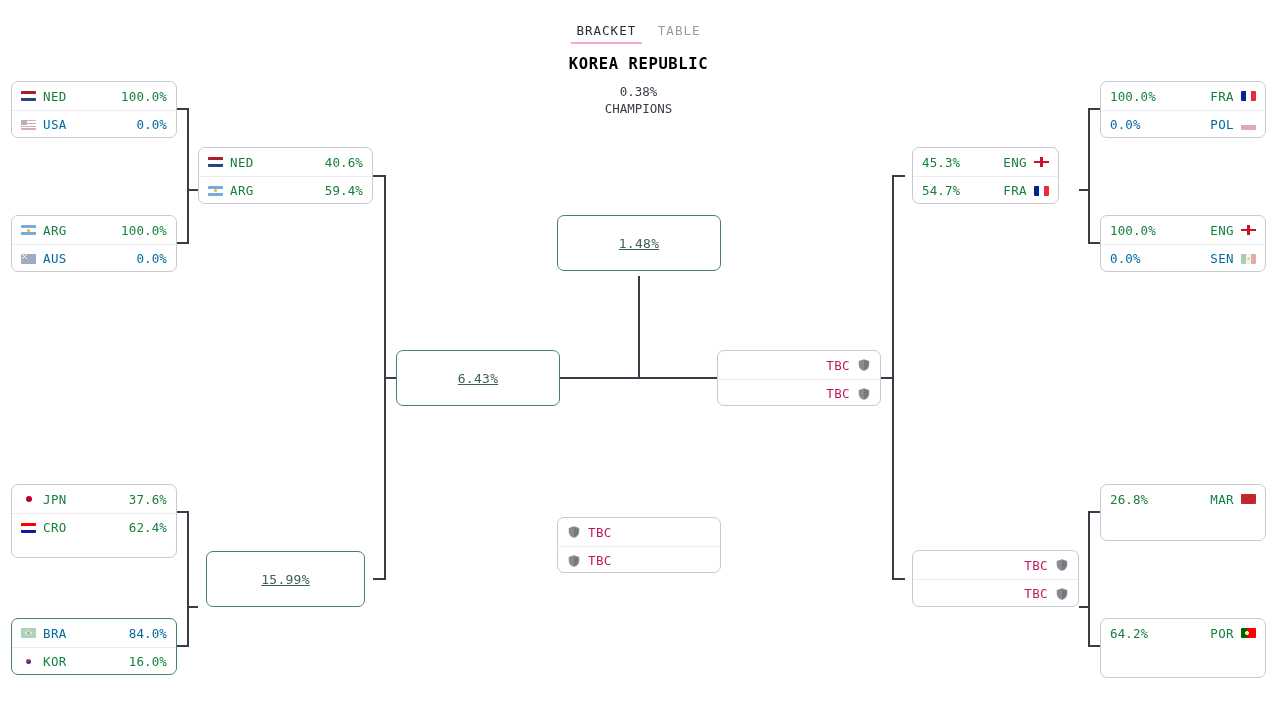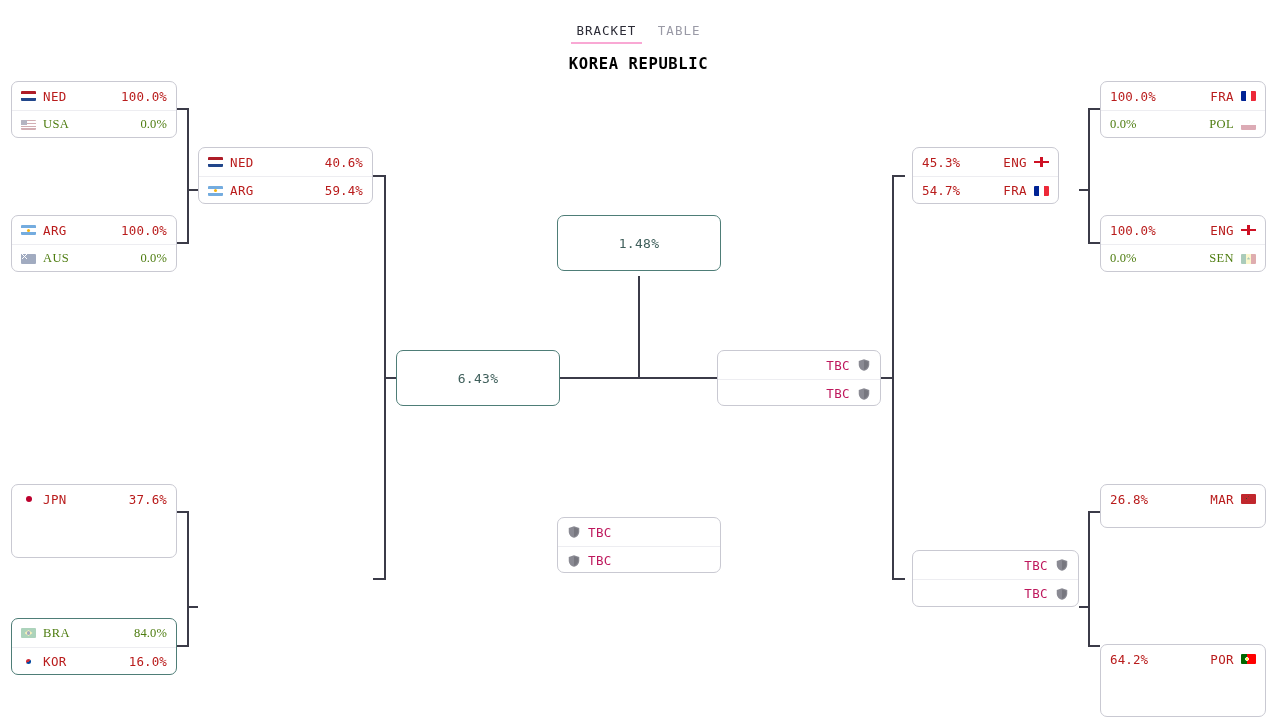--- a/index.html
+++ b/index.html
@@ -19,37 +19,37 @@
   .champ-name{position:absolute;left:0;top:55px;width:1277px;text-align:center;
     font-size:15.5px;font-weight:bold;letter-spacing:.04em;color:#000000;}
   .champ-pct{position:absolute;left:0;top:83px;width:1277px;text-align:center;
     font-size:12.5px;color:#3b3b48;line-height:17px;}
 
   
   .box{position:absolute;border:1px solid #c9c9d2;border-radius:7px;background:#fff;
     box-sizing:border-box;overflow:hidden;}
   .box.hl{border-color:#4e7d77;}
   .row{height:28px;display:flex;align-items:center;padding:0 9px;box-sizing:border-box;
-    font-size:12.5px;color:#b91c1c;}
+    font-size:12.5px;color:#15803d;}
   .row+.row{border-top:1px solid #ededf1;}
-  .row.dim{color:#4d7c0f;font-family:Liberation Serif, serif;}
+  .row.dim{color:#0369a1;}
   .tn{letter-spacing:.03em;}
   .pc{letter-spacing:.01em;}
   
   .row.left .flag{margin-right:7px;}
   .row.left .tn{flex:0 0 auto;}
   .row.left .pc{margin-left:auto;}
   
   .row.right .pc{flex:0 0 auto;}
   .row.right .tn{margin-left:auto;}
   .row.right .flag{margin-left:7px;}
 
   
   .solo{display:flex;align-items:center;justify-content:center;height:100%;
-    font-size:13px;color:#3f5f5b;letter-spacing:.02em;}
+    font-size:13px;color:#3f5f5b;letter-spacing:.02em;text-decoration:underline;}
 
   
   .flag{width:15px;height:10px;display:inline-block;position:relative;
     flex:0 0 auto;border-radius:1px;overflow:hidden;}
   .flag.dimf{opacity:.38;filter:grayscale(.35);}
   .f-ned{background:linear-gradient(#ae1c28 0 33.3%,#fff 33.3% 66.6%,#21468b 66.6%);}
   .f-usa{background:linear-gradient(#b22234 0 14%,#fff 14% 28%,#b22234 28% 42%,#fff 42% 56%,#b22234 56% 70%,#fff 70% 84%,#b22234 84%);}
   .f-usa::after{content:"";position:absolute;left:0;top:0;width:42%;height:56%;background:#3c3b6e;}
   .f-arg{background:linear-gradient(#74acdf 0 33.3%,#fff 33.3% 66.6%,#74acdf 66.6%);}
   .f-arg::after{content:"";position:absolute;left:50%;top:50%;width:3px;height:3px;
@@ -136,20 +136,24 @@
       <path d="M560,378 H718"></path>
       <path d="M639,378 V276"></path>
     </g>
   </svg>
 
   <div class="tabs">
     <span class="tab sel">BRACKET</span>
     <span class="tab unsel">TABLE</span>
   </div>
   <div class="champ-name">KOREA REPUBLIC</div>
+  <div class="champ-pct">
+    <div>0.38%</div>
+    <div>CHAMPIONS</div>
+  </div>
 
   <div class="box" style="left:11px;top:81px;width:166px;height:57px;">
       <div class="row left">
         <span class="flag f-ned"></span>
         <span class="tn">NED</span>
         <span class="pc">100.0%</span>
       </div>
       <div class="row left dim">
         <span class="flag f-usa dimf"></span>
         <span class="tn">USA</span>
@@ -166,20 +170,25 @@
         <span class="flag f-aus dimf"></span>
         <span class="tn">AUS</span>
         <span class="pc">0.0%</span>
       </div>
     </div>
   <div class="box" style="left:11px;top:484px;width:166px;height:74px;">
       <div class="row left">
         <span class="flag f-jpn"></span>
         <span class="tn">JPN</span>
         <span class="pc">37.6%</span>
+      </div>
+      <div class="row left">
+        <span class="flag f-cro"></span>
+        <span class="tn">CRO</span>
+        <span class="pc">62.4%</span>
       </div>
     </div>
   <div class="box hl" style="left:11px;top:618px;width:166px;height:57px;">
       <div class="row left dim">
         <span class="flag f-bra dimf"></span>
         <span class="tn">BRA</span>
         <span class="pc">84.0%</span>
       </div>
       <div class="row left">
         <span class="flag f-kor"></span>
@@ -193,20 +202,23 @@
         <span class="flag f-ned"></span>
         <span class="tn">NED</span>
         <span class="pc">40.6%</span>
       </div>
       <div class="row left">
         <span class="flag f-arg"></span>
         <span class="tn">ARG</span>
         <span class="pc">59.4%</span>
       </div>
     </div>
+  <div class="box hl" style="left:206px;top:551px;width:159px;height:56px;">
+      <div class="solo">15.99%</div>
+    </div>
 
   <div class="box hl" style="left:396px;top:350px;width:164px;height:56px;">
       <div class="solo">6.43%</div>
     </div>
 
   <div class="box hl" style="left:557px;top:215px;width:164px;height:56px;">
       <div class="solo">1.48%</div>
     </div>
 
   <div class="box" style="left:557px;top:517px;width:164px;height:56px;">
@@ -295,28 +307,28 @@
         <span class="pc">100.0%</span>
         <span class="tn">ENG</span>
         <span class="flag f-eng"></span>
       </div>
       <div class="row right dim">
         <span class="pc">0.0%</span>
         <span class="tn">SEN</span>
         <span class="flag f-sen dimf"></span>
       </div>
     </div>
-  <div class="box" style="left:1100px;top:484px;width:166px;height:44px;">
+  <div class="box" style="left:1100px;top:484px;width:166px;height:57px;">
       <div class="row right">
         <span class="pc">26.8%</span>
         <span class="tn">MAR</span>
         <span class="flag f-mar"></span>
       </div>
     </div>
-  <div class="box" style="left:1100px;top:644px;width:166px;height:73px;">
+  <div class="box" style="left:1100px;top:618px;width:166px;height:60px;">
       <div class="row right">
         <span class="pc">64.2%</span>
         <span class="tn">POR</span>
         <span class="flag f-por"></span>
       </div>
     </div>
 
 </div>
 
 </body></html>

